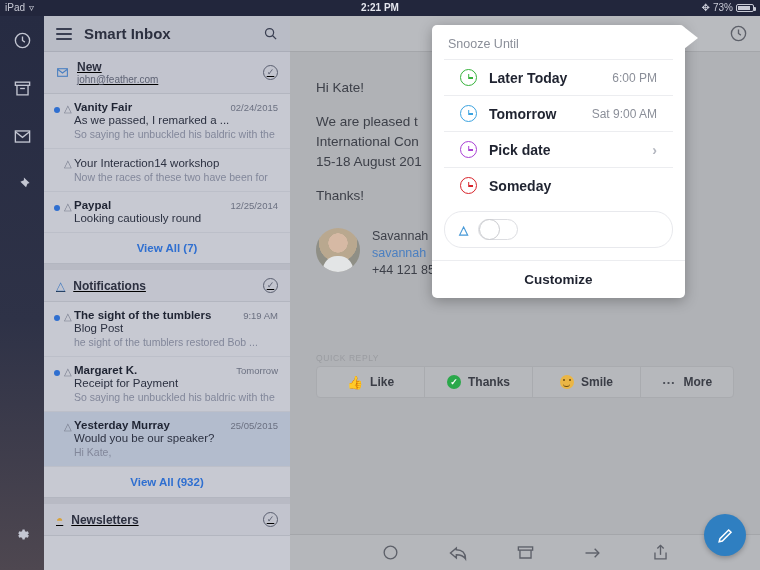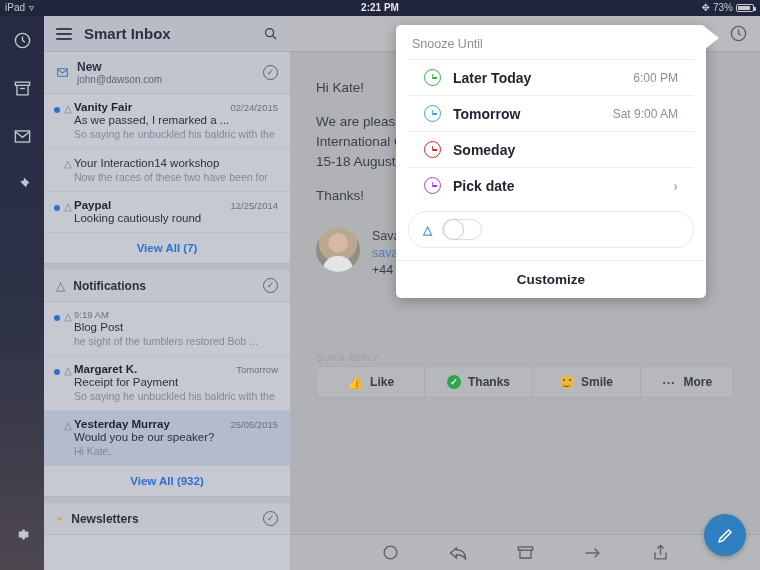--- a/index.html
+++ b/index.html
@@ -51,21 +51,21 @@
   .list-header {
     height: 36px; background: #b9bcc6; display: flex; align-items: center;
     padding: 0 12px; gap: 12px; border-bottom: 1px solid #aaadb8;
   }
   .list-title { font-size: 15px; font-weight: bold; color: #2c3040; flex: 1; }
   .hamburger { display: flex; flex-direction: column; gap: 3px; width: 16px; }
   .hamburger span { display: block; height: 2px; background: #3a3f52; border-radius: 1px; }
 
   .section-head {
     display: flex; align-items: center; gap: 8px;
-    padding: 8px 12px; background: #c2c4ce; border-bottom: 1px solid #b3b6c0;
+    padding: 8px 12px; background: #c2c4ce; border-bottom: 1px solid #b3b6c0; text-decoration: underline;
   }
   .section-head .sh-title { flex: 1; font-size: 12px; font-weight: bold; color: #2c3040; }
   .section-head .sh-sub { font-size: 10px; color: #5e6374; }
   .check-circle {
     width: 15px; height: 15px; border: 1.5px solid #5a5f70; border-radius: 50%;
     display: flex; align-items: center; justify-content: center;
     font-size: 9px; color: #5a5f70; line-height: 1;
   }
 
   .mail-row {
@@ -163,21 +163,21 @@
   }
   .fab {
     position: absolute; right: 14px; bottom: 14px; width: 42px; height: 42px;
     border-radius: 50%; background: #2f7fc1; color: #fff;
     display: flex; align-items: center; justify-content: center;
     box-shadow: 0 2px 5px rgba(0,0,0,0.25);
   }
 
   
   .popover {
-    position: absolute; left: 396px; top: 25px; width: 310px;
+    position: absolute; left: 432px; top: 25px; width: 253px;
     background: #fff; border-radius: 5px;
     box-shadow: 0 3px 14px rgba(0,0,0,0.28);
     overflow: visible;
   }
   .pop-arrow {
     position: absolute; right: -13px; top: 2px;
     width: 0; height: 0;
     border-top: 11px solid transparent; border-bottom: 11px solid transparent;
     border-left: 14px solid #fff;
   }
@@ -292,21 +292,21 @@
       </svg>
     </div>
 
     <div class="section-head">
       <svg width="13" height="13" viewBox="0 0 24 24" fill="none" stroke="#4a7fc1" stroke-width="2">
         <rect x="3" y="5" width="18" height="14"></rect>
           <path d="M3 6l9 7 9-7"></path>
       </svg>
       <div style="flex:1">
         <div class="sh-title">New</div>
-        <div class="sh-sub">john@dawson.com</div>
+        <div class="sh-sub">john@feather.com</div>
       </div>
       <div class="check-circle">✓</div>
     </div>
 
     <div class="mail-row">
       <span class="dot"></span>
       <span class="bellmini">△</span>
       <div class="row-top">
         <span class="row-from">Vanity Fair</span>
         <span class="row-date">02/24/2015</span>
@@ -337,20 +337,21 @@
     <div class="section-head">
       <span style="color:#4a7fc1;font-size:12px">△</span>
       <div class="sh-title">Notifications</div>
       <div class="check-circle">✓</div>
     </div>
 
     <div class="mail-row">
       <span class="dot"></span>
       <span class="bellmini">△</span>
       <div class="row-top">
+        <span class="row-from">The sight of the tumblers</span>
         <span class="row-date">9:19 AM</span>
       </div>
       <div class="row-subject">Blog Post</div>
       <div class="row-preview">he sight of the tumblers restored Bob ...</div>
     </div>
 
     <div class="mail-row">
       <span class="dot"></span>
       <span class="bellmini">△</span>
       <div class="row-top">
@@ -467,28 +468,28 @@
       <span class="clock" style="color:#35b23a"></span>
       <span class="label">Later Today</span>
       <span class="meta">6:00 PM</span>
     </div>
     <div class="pop-row">
       <span class="clock" style="color:#3ba3e0"></span>
       <span class="label">Tomorrow</span>
       <span class="meta">Sat 9:00 AM</span>
     </div>
     <div class="pop-row">
+      <span class="clock" style="color:#a93fd4"></span>
+      <span class="label">Pick date</span>
+      <span class="chev">›</span>
+    </div>
+    <div class="pop-row">
       <span class="clock" style="color:#d8232a"></span>
       <span class="label">Someday</span>
       <span class="meta"></span>
-    </div>
-    <div class="pop-row">
-      <span class="clock" style="color:#a93fd4"></span>
-      <span class="label">Pick date</span>
-      <span class="chev">›</span>
     </div>
 
     <div class="alert-row">
       <span class="bell-blue">△</span>
       <span class="toggle">
           <i></i>
         </span>
     </div>
 
     <div class="pop-footer">Customize</div>

